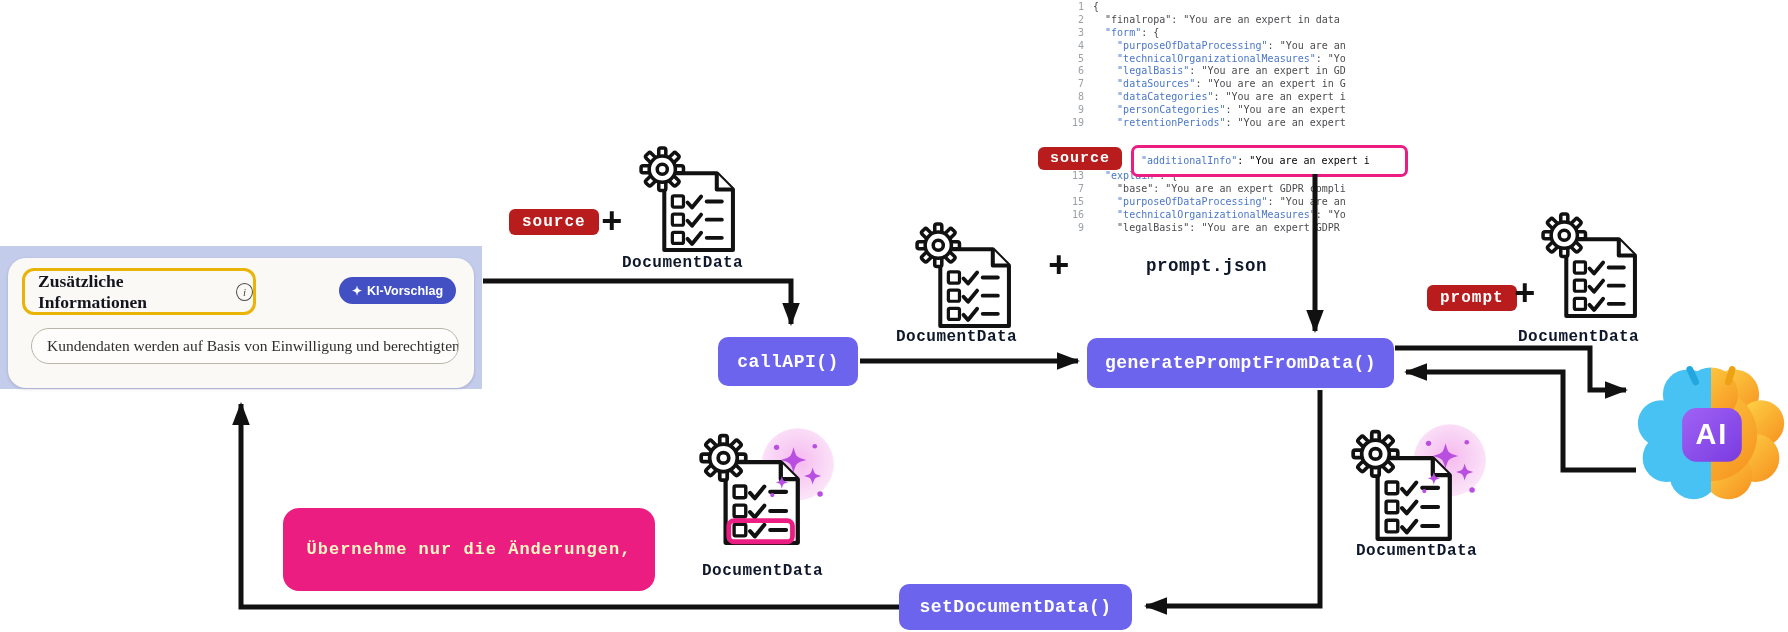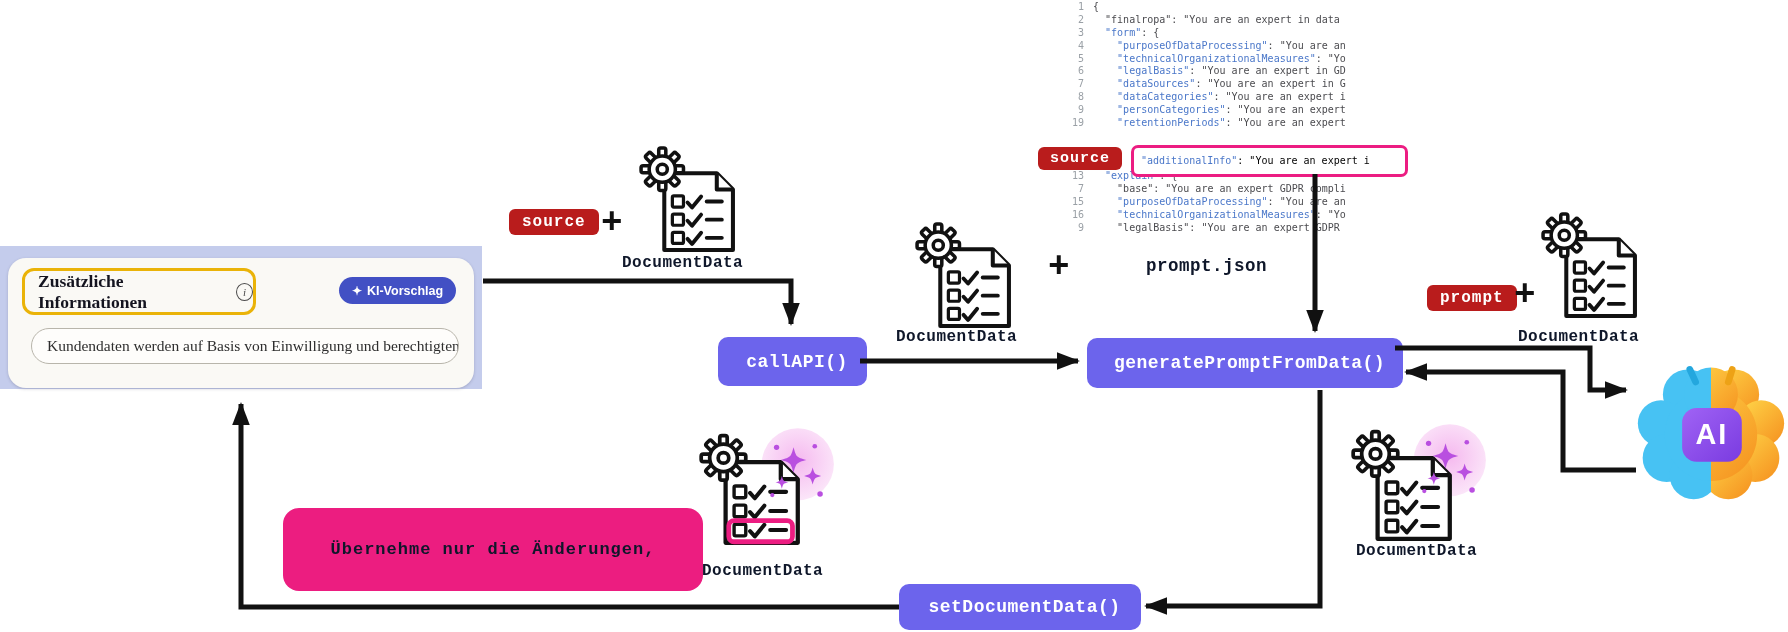--- a/index.html
+++ b/index.html
@@ -20,27 +20,27 @@
            font-family:"DejaVu Sans Mono",monospace;font-size:10px;line-height:26px;
            padding-left:7px;white-space:pre;overflow:hidden;z-index:3;}
   .src-tag-code{position:absolute;left:1038px;top:147px;z-index:4;}
 
   
   .pink-tag{display:inline-block;background:#b91c1c;color:#fff;border-radius:6px;
             font-family:"Liberation Mono",monospace;font-weight:bold;font-size:16px;
             padding:4px 13px;letter-spacing:1px;}
   .fn-box{position:absolute;background:#6c64ec;border-radius:10px;color:#fff;
           font-family:"Liberation Mono",monospace;font-weight:bold;font-size:18px;
-          display:flex;align-items:center;justify-content:center;letter-spacing:0.5px;z-index:4;padding-left:9px;}
+          display:flex;align-items:center;justify-content:center;letter-spacing:0.5px;z-index:4;}
   .mono-label{position:absolute;font-family:"Liberation Mono",monospace;font-weight:bold;
               font-size:16px;color:#0f172a;letter-spacing:0.5px;white-space:nowrap;}
   .plus{position:absolute;font-family:"Liberation Mono",monospace;font-weight:bold;
         font-size:36px;color:#111;line-height:36px;}
-  .note-box{position:absolute;left:283px;top:508px;width:420px;height:83px;background:#ec1d80;
-            border-radius:16px;color:#0f172a;font-family:"Liberation Mono",monospace;font-weight:bold;
+  .note-box{position:absolute;left:283px;top:508px;width:372px;height:83px;background:#ec1d80;
+            border-radius:16px;color:#fef9c3;font-family:"Liberation Mono",monospace;font-weight:bold;
             font-size:17px;text-align:center;display:flex;flex-direction:column;
             justify-content:center;gap:6px;letter-spacing:1px;z-index:2;}
 
   
   .ui-panel{position:absolute;left:0;top:246px;width:482px;height:143px;background:#c4ccec;z-index:2;}
   .ui-card{position:absolute;left:8px;top:12px;width:466px;height:130px;background:#faf9f5;
            border-radius:18px;box-shadow:0 1px 3px rgba(60,60,90,.25);}
   .title-outline{position:absolute;left:14px;top:10px;width:234px;height:47px;
                  border:3px solid #eab308;border-radius:12px;display:flex;align-items:center;
                  padding-left:13px;box-sizing:border-box;}

